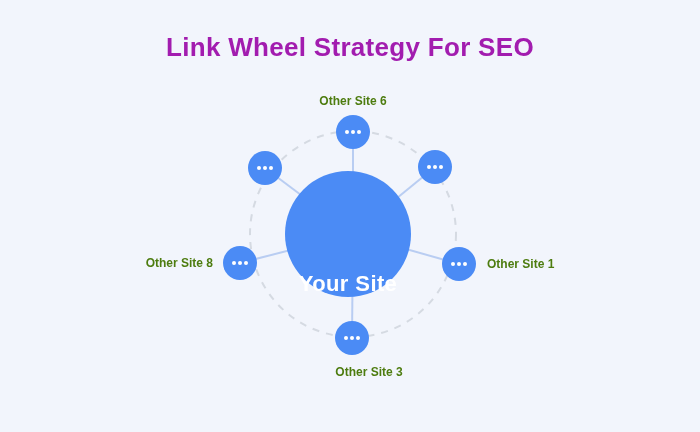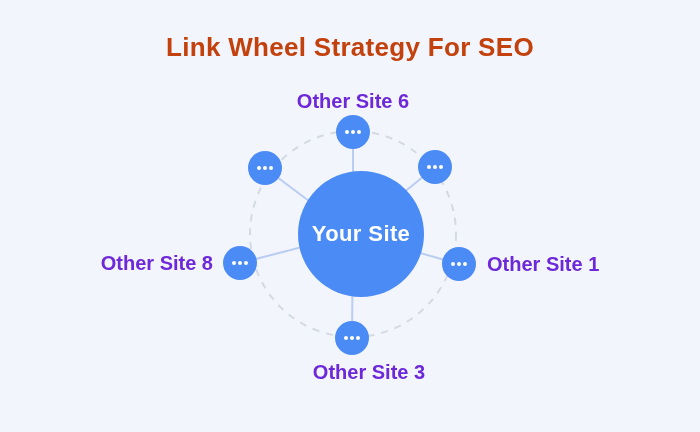--- a/index.html
+++ b/index.html
@@ -18,37 +18,37 @@
   .title {
     position: absolute;
     top: 32px;
     left: 0;
     width: 100%;
     margin: 0;
     text-align: center;
     font-size: 26px;
     font-weight: 700;
     letter-spacing: 0.3px;
-    color: #c2410c;
+    color: #a21caf;
   }
   .wires {
     position: absolute;
     top: 0;
     left: 0;
   }
   .hub {
     position: absolute;
-    left: 298px;
+    left: 285px;
     top: 171px;
     width: 126px;
     height: 126px;
     border-radius: 50%;
     background: #4b8bf5;
     display: flex;
-    align-items: center;
+    align-items: flex-end;
     justify-content: center;
   }
   .hub span {
     color: #ffffff;
     font-size: 22px;
     font-weight: 700;
     letter-spacing: 0.4px;
   }
   .sat {
     position: absolute;
@@ -73,23 +73,23 @@
     display: block;
   }
   .s1 { left: 418px; top: 150px; }
   .s2 { left: 442px; top: 247px; }
   .s3 { left: 335px; top: 321px; }
   .s4 { left: 223px; top: 246px; }
   .s5 { left: 248px; top: 151px; }
   .s6 { left: 336px; top: 115px; }
   .lbl {
     position: absolute;
-    font-size: 20px;
+    font-size: 12px;
     font-weight: 700;
-    color: #6d28d9;
+    color: #4d7c0f;
     white-space: nowrap;
   }
   .l1 { left: 465px; top: 167px; transform: translateY(-50%); }
   .l2 { left: 487px; top: 264px; transform: translateY(-50%); }
   .l3 { left: 369px; top: 372px; transform: translate(-50%, -50%); }
   .l4 { right: 487px; top: 263px; transform: translateY(-50%); }
   .l5 { right: 462px; top: 167px; transform: translateY(-50%); }
   .l6 { left: 353px; top: 101px; transform: translate(-50%, -50%); }
 </style>
 </head>

